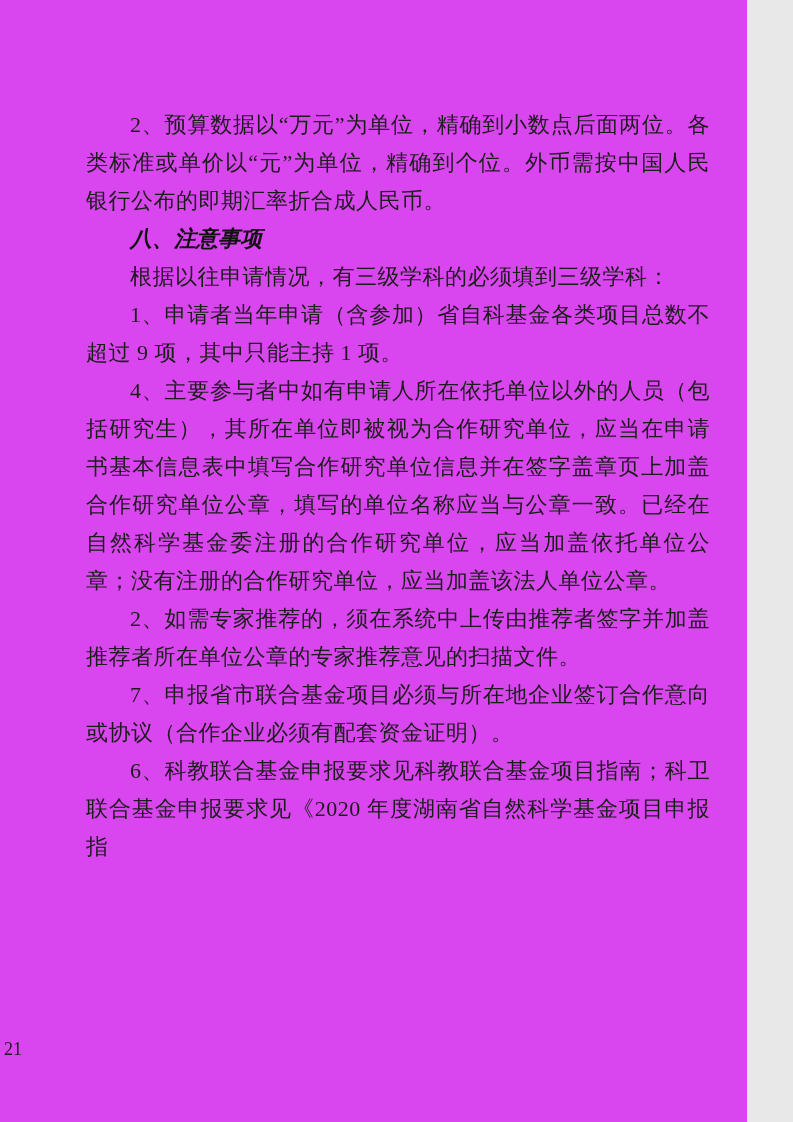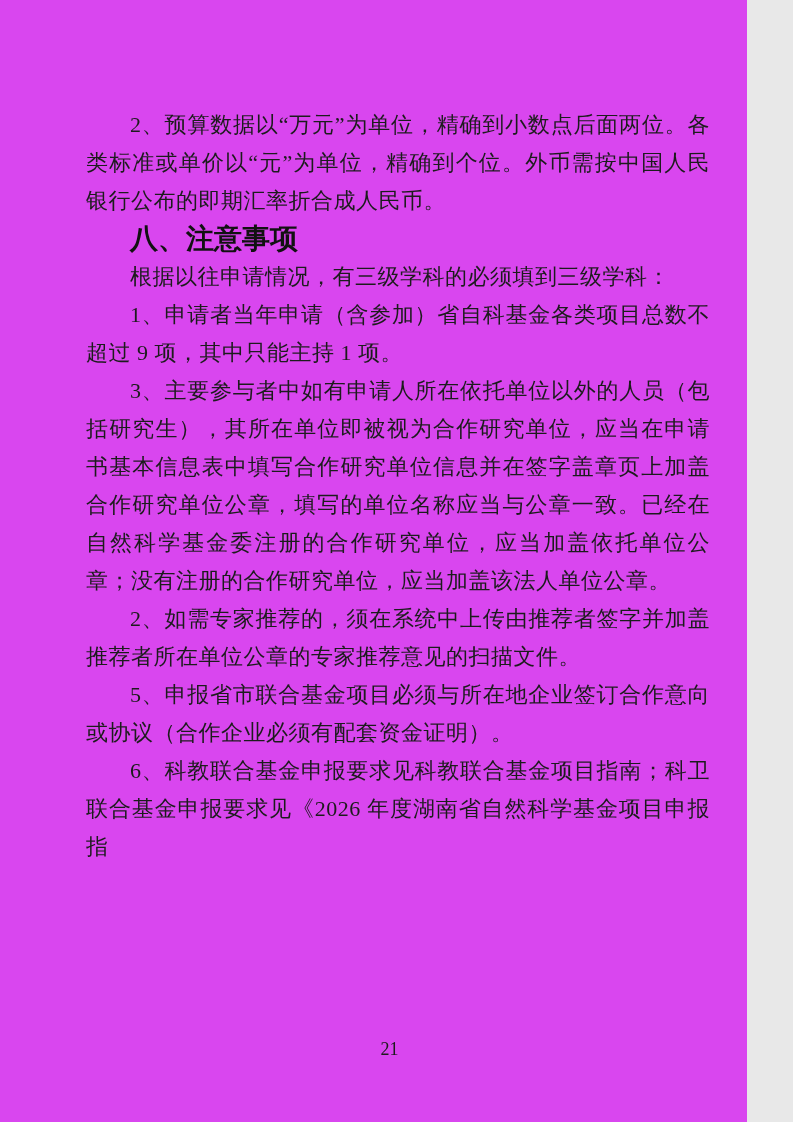--- a/index.html
+++ b/index.html
@@ -25,47 +25,47 @@
   .para {
     font-size: 22px;
     line-height: 38px;
     text-align: justify;
     text-justify: inter-ideograph;
     text-indent: 44px;
     color: #1c1c1c;
     letter-spacing: 0.5px;
   }
   .heading {
-    font-size: 28px;
+    font-size: 22px;
     line-height: 38px;
     font-weight: bold;
     font-family: "Liberation Sans", "DejaVu Sans", sans-serif;
     text-indent: 44px;
     color: #111111;
+    font-style: italic;
   }
   .page-number {
     position: absolute;
     top: 1038px;
-    left: 16px;
+    left: 4px;
     width: 100%;
-    text-align: center;
     font-size: 18px;
     line-height: 22px;
     color: #1c1c1c;
     font-family: "Liberation Serif", "DejaVu Serif", serif;
   }
 </style>
 </head>
 <body>
 
 <div class="page">
   <div class="content">
     <p class="para">2、预算数据以“万元”为单位，精确到小数点后面两位。各类标准或单价以“元”为单位，精确到个位。外币需按中国人民银行公布的即期汇率折合成人民币。</p>
     <h2 class="heading">八、注意事项</h2>
     <p class="para">根据以往申请情况，有三级学科的必须填到三级学科：</p>
     <p class="para">1、申请者当年申请（含参加）省自科基金各类项目总数不超过 9 项，其中只能主持 1 项。</p>
-    <p class="para">3、主要参与者中如有申请人所在依托单位以外的人员（包括研究生），其所在单位即被视为合作研究单位，应当在申请书基本信息表中填写合作研究单位信息并在签字盖章页上加盖合作研究单位公章，填写的单位名称应当与公章一致。已经在自然科学基金委注册的合作研究单位，应当加盖依托单位公章；没有注册的合作研究单位，应当加盖该法人单位公章。</p>
+    <p class="para">4、主要参与者中如有申请人所在依托单位以外的人员（包括研究生），其所在单位即被视为合作研究单位，应当在申请书基本信息表中填写合作研究单位信息并在签字盖章页上加盖合作研究单位公章，填写的单位名称应当与公章一致。已经在自然科学基金委注册的合作研究单位，应当加盖依托单位公章；没有注册的合作研究单位，应当加盖该法人单位公章。</p>
     <p class="para">2、如需专家推荐的，须在系统中上传由推荐者签字并加盖推荐者所在单位公章的专家推荐意见的扫描文件。</p>
-    <p class="para">5、申报省市联合基金项目必须与所在地企业签订合作意向或协议（合作企业必须有配套资金证明）。</p>
-    <p class="para">6、科教联合基金申报要求见科教联合基金项目指南；科卫联合基金申报要求见《2026 年度湖南省自然科学基金项目申报指</p>
+    <p class="para">7、申报省市联合基金项目必须与所在地企业签订合作意向或协议（合作企业必须有配套资金证明）。</p>
+    <p class="para">6、科教联合基金申报要求见科教联合基金项目指南；科卫联合基金申报要求见《2020 年度湖南省自然科学基金项目申报指</p>
   </div>
   <div class="page-number">21</div>
 </div>
 
 </body></html>

